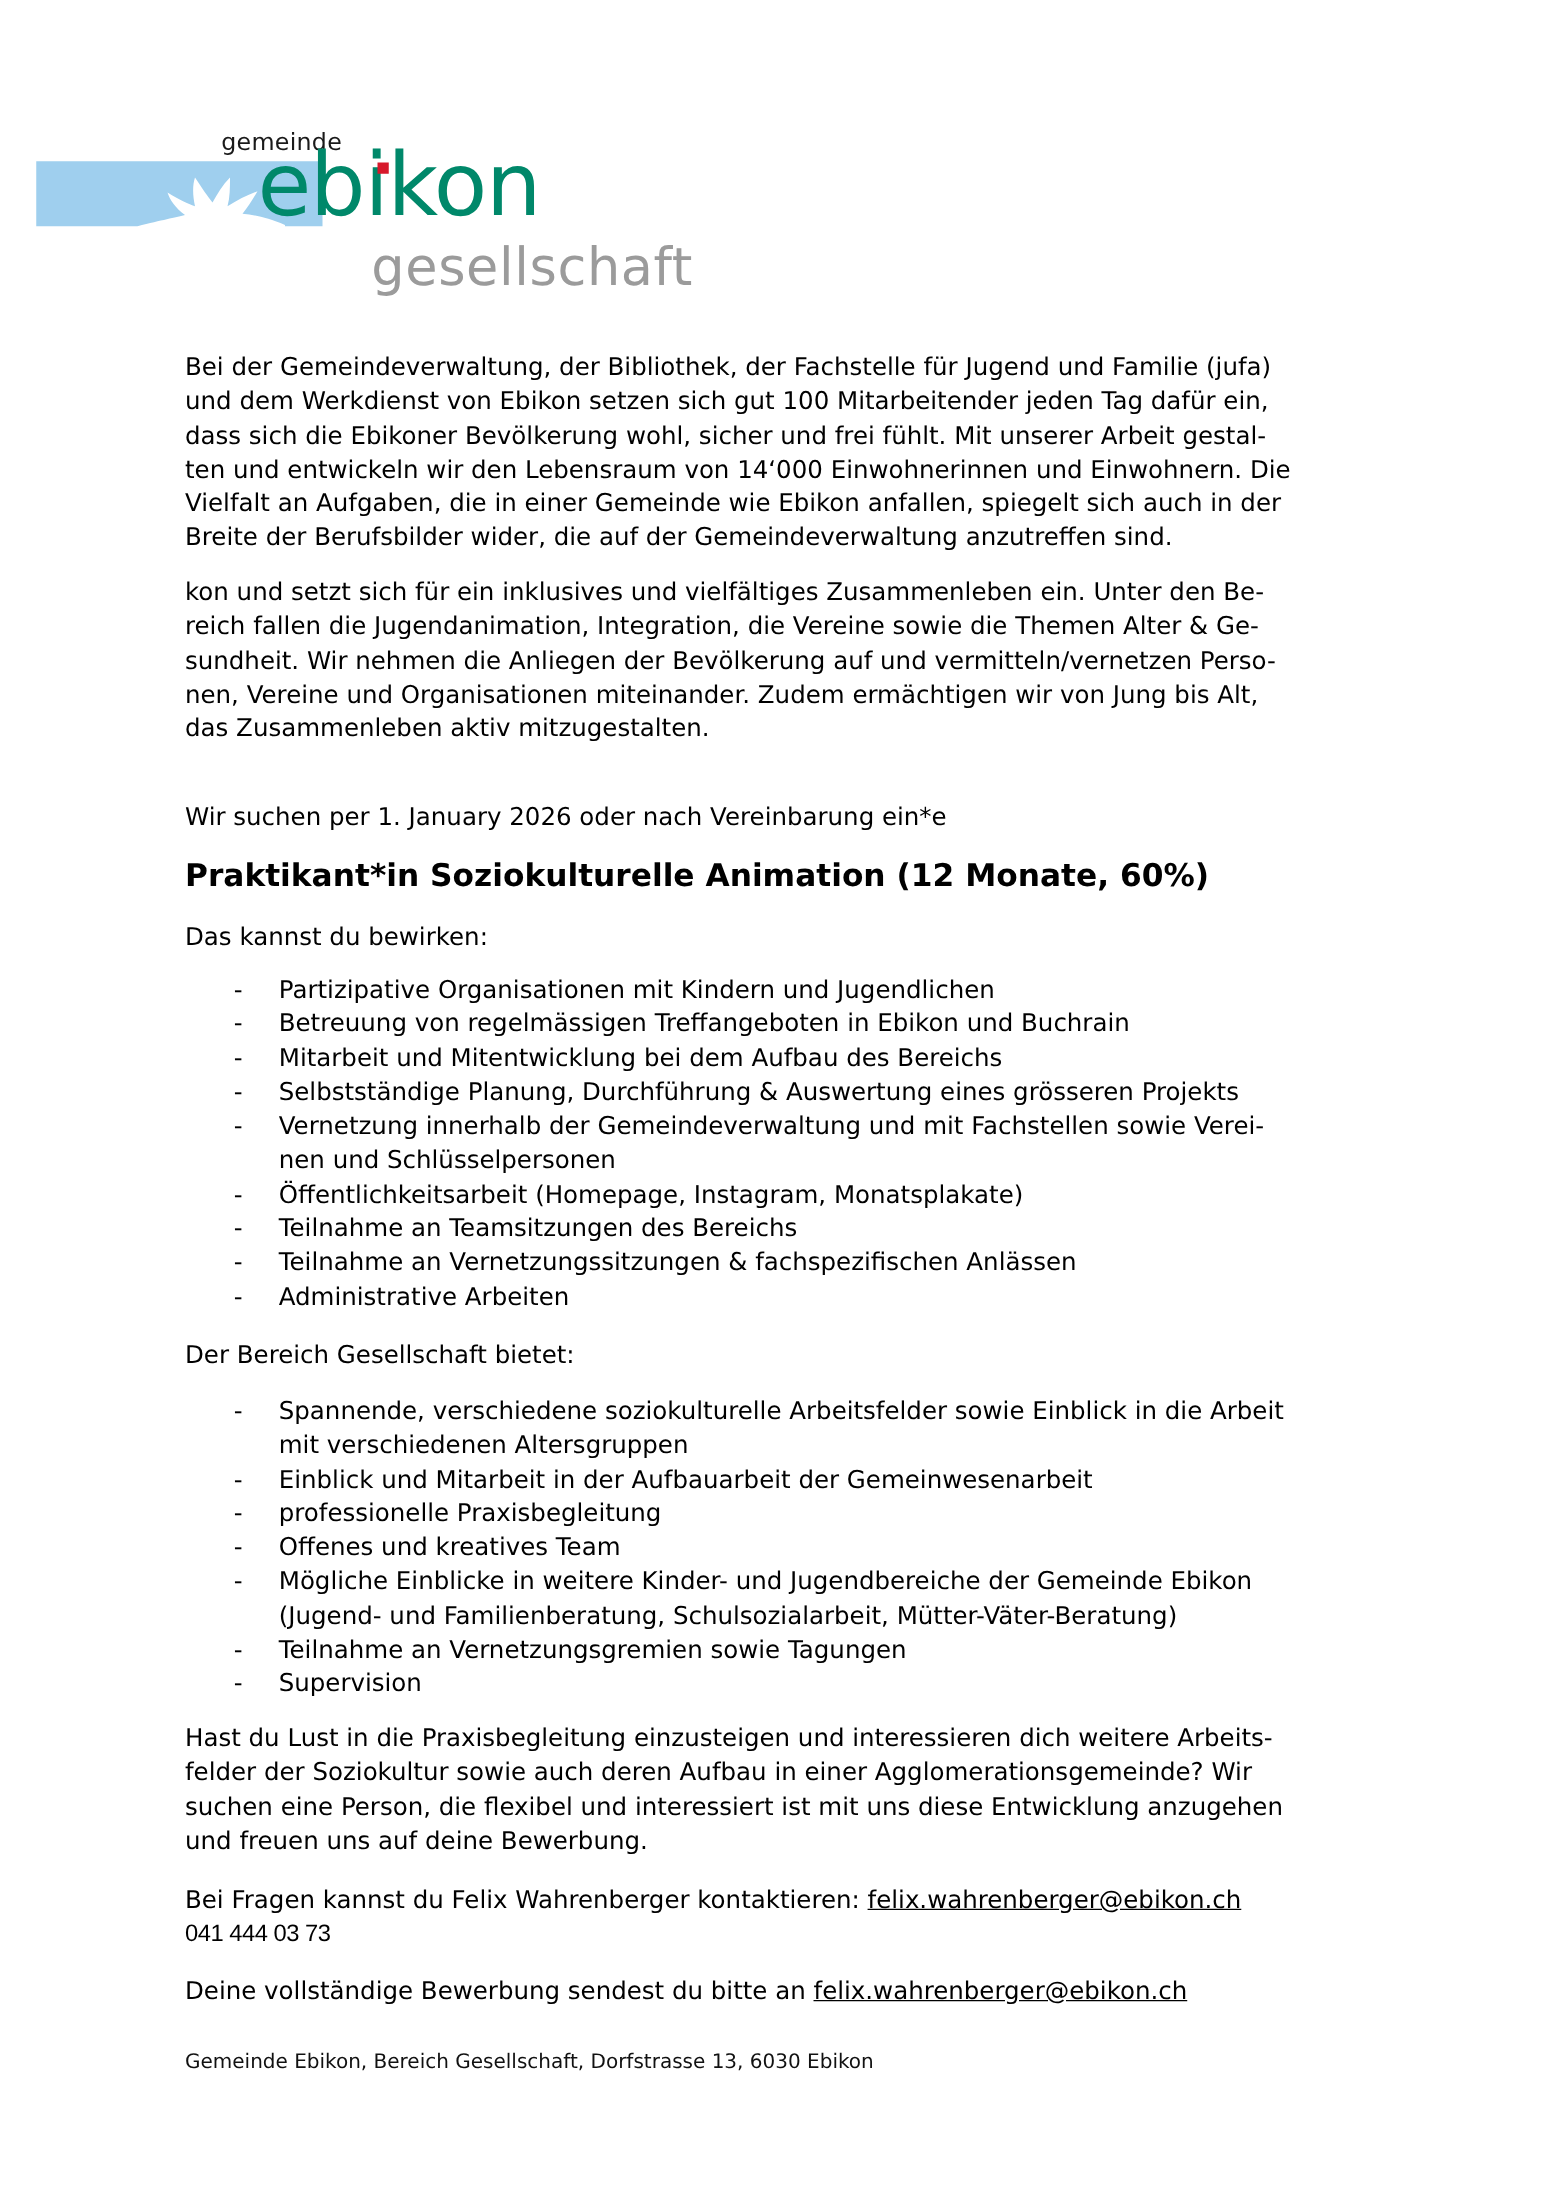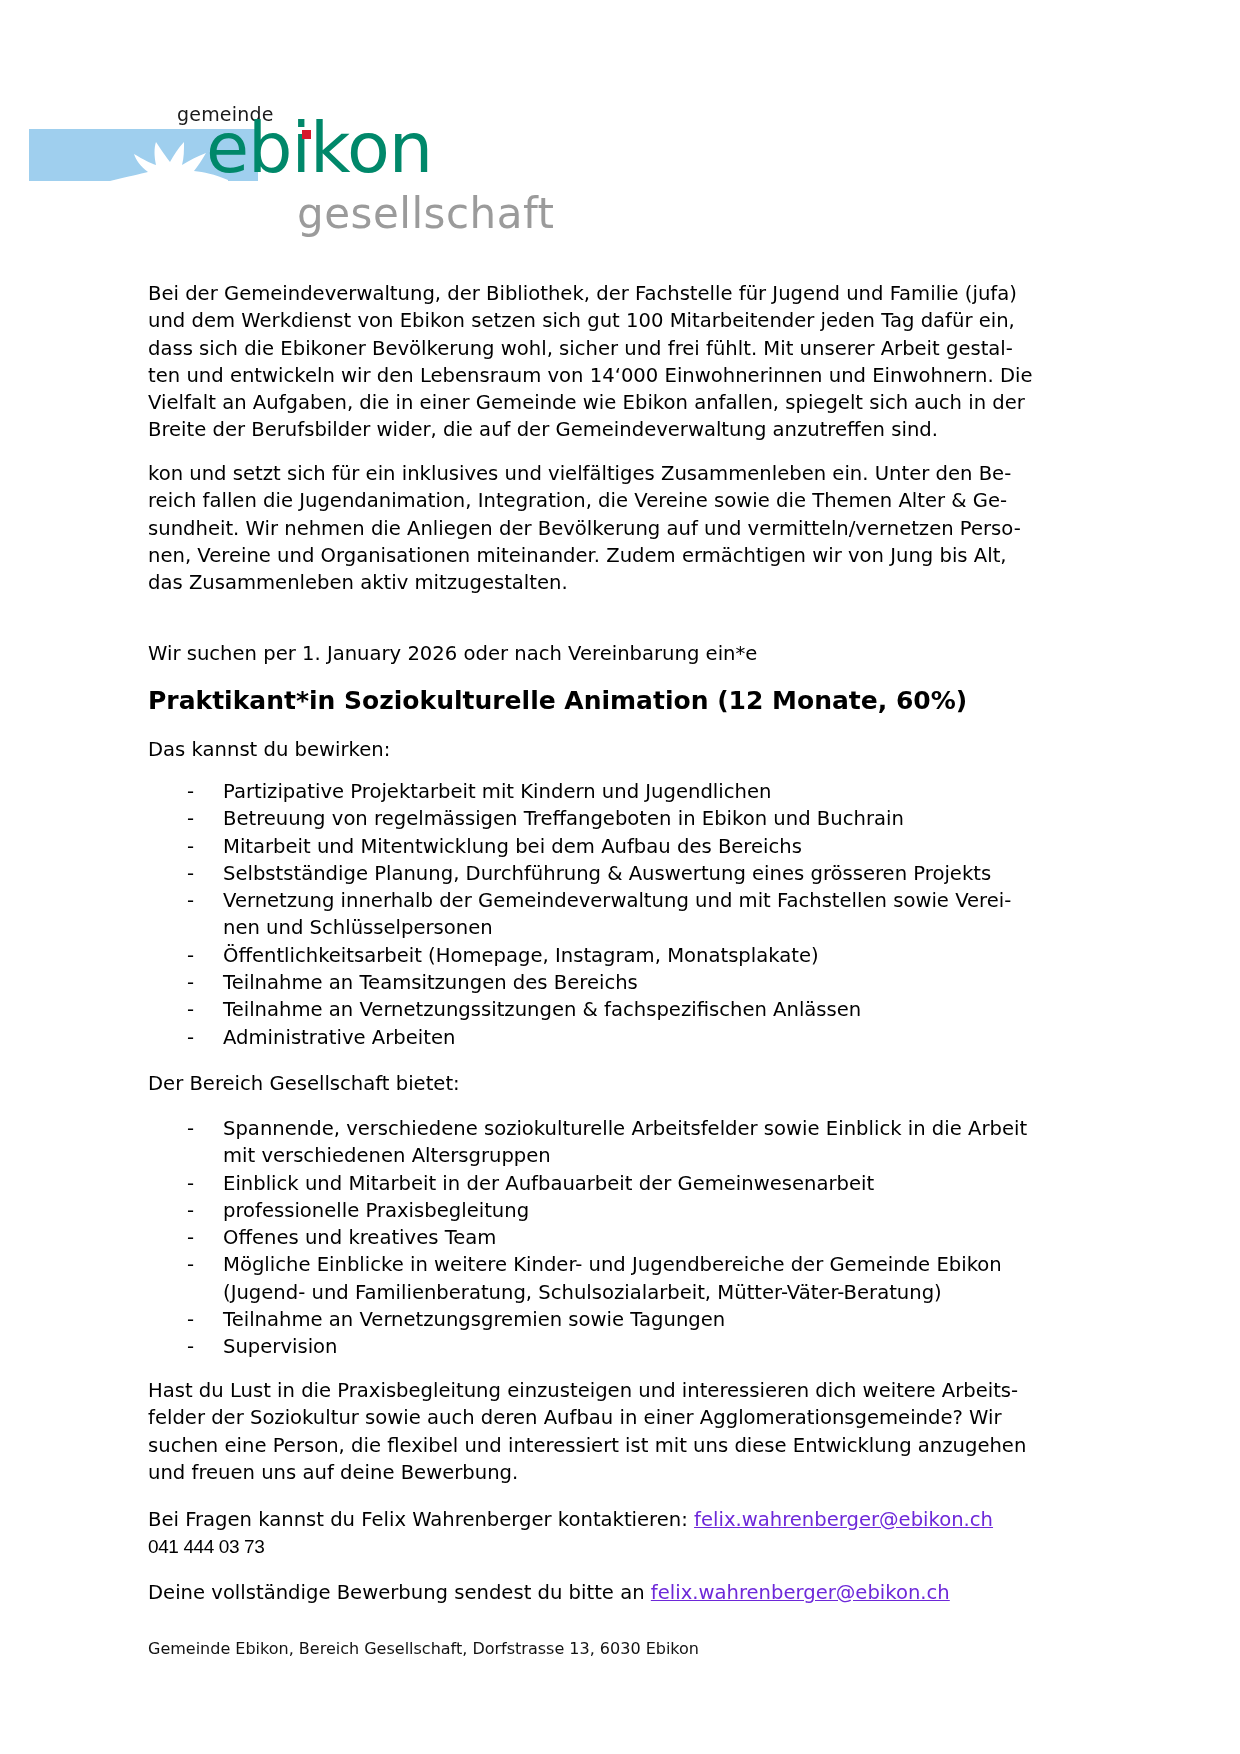--- a/index.html
+++ b/index.html
@@ -12,21 +12,21 @@
   .logo-ebikon { position: absolute; left: 206px; top: 108px; font-size: 70px; line-height: 80px; color: #00886a; letter-spacing: -1px; }
   .logo-dot { position: absolute; left: 302px; top: 130px; width: 9px; height: 9px; background: #d7192b; }
   .logo-gesellschaft { position: absolute; left: 297px; top: 190px; font-size: 42px; line-height: 48px; color: #9b9b9b; letter-spacing: 0.5px; }
 
   .block { position: absolute; left: 148px; width: 960px; }
   .line { font-size: 19.6px; line-height: 27.3px; height: 27.3px; white-space: nowrap; }
   .heading { position: absolute; left: 148px; font-size: 25px; font-weight: bold; white-space: nowrap; line-height: 30px; }
   .bullets { position: absolute; left: 148px; width: 960px; }
   .bullet { position: relative; padding-left: 75px; }
   .bullet .dash { position: absolute; left: 39px; top: 0; font-size: 19.6px; line-height: 27.3px; }
-  .link { color: #6d28d9; text-decoration: underline; }
+  .link { color: #000000; text-decoration: underline; }
   .phone { font-family: "Liberation Sans", sans-serif; font-size: 19px; letter-spacing: -0.4px; }
   .footer { position: absolute; left: 148px; font-size: 16px; line-height: 22px; white-space: nowrap; color: #111; }
 </style>
 </head>
 <body>
 
 <div class="logo">
   <div class="logo-band"></div>
   <svg class="logo-flower" viewBox="0 0 120 45">
     <path fill="#ffffff" d="M0,43 C20,38 30,36 38,34 C30,28 26,22 24,16 C34,22 40,25 46,27 C44,18 44,10 46,4 C52,13 56,19 60,24 C64,17 68,10 74,4 C74,12 74,20 72,27 C80,22 88,18 96,15 C92,22 88,28 84,33 C94,34 104,36 118,42 L118,45 L0,45 Z"></path>
@@ -59,21 +59,21 @@
 </div>
 
 <h1 class="heading" style="top:686px; margin:0;">Praktikant*in Soziokulturelle Animation (12 Monate, 60%)</h1>
 
 <div class="block" style="top:736px;">
   <div class="line">Das kannst du bewirken:</div>
 </div>
 <div class="bullets" style="top:778px;" id="tasks-list">
     <div class="bullet">
       <span class="dash">-</span>
-      <div class="line">Partizipative Projektarbeit mit Kindern und Jugendlichen</div>
+      <div class="line">Partizipative Organisationen mit Kindern und Jugendlichen</div>
     </div>
     <div class="bullet">
       <span class="dash">-</span>
       <div class="line">Betreuung von regelmässigen Treffangeboten in Ebikon und Buchrain</div>
     </div>
     <div class="bullet">
       <span class="dash">-</span>
       <div class="line">Mitarbeit und Mitentwicklung bei dem Aufbau des Bereichs</div>
     </div>
     <div class="bullet">

